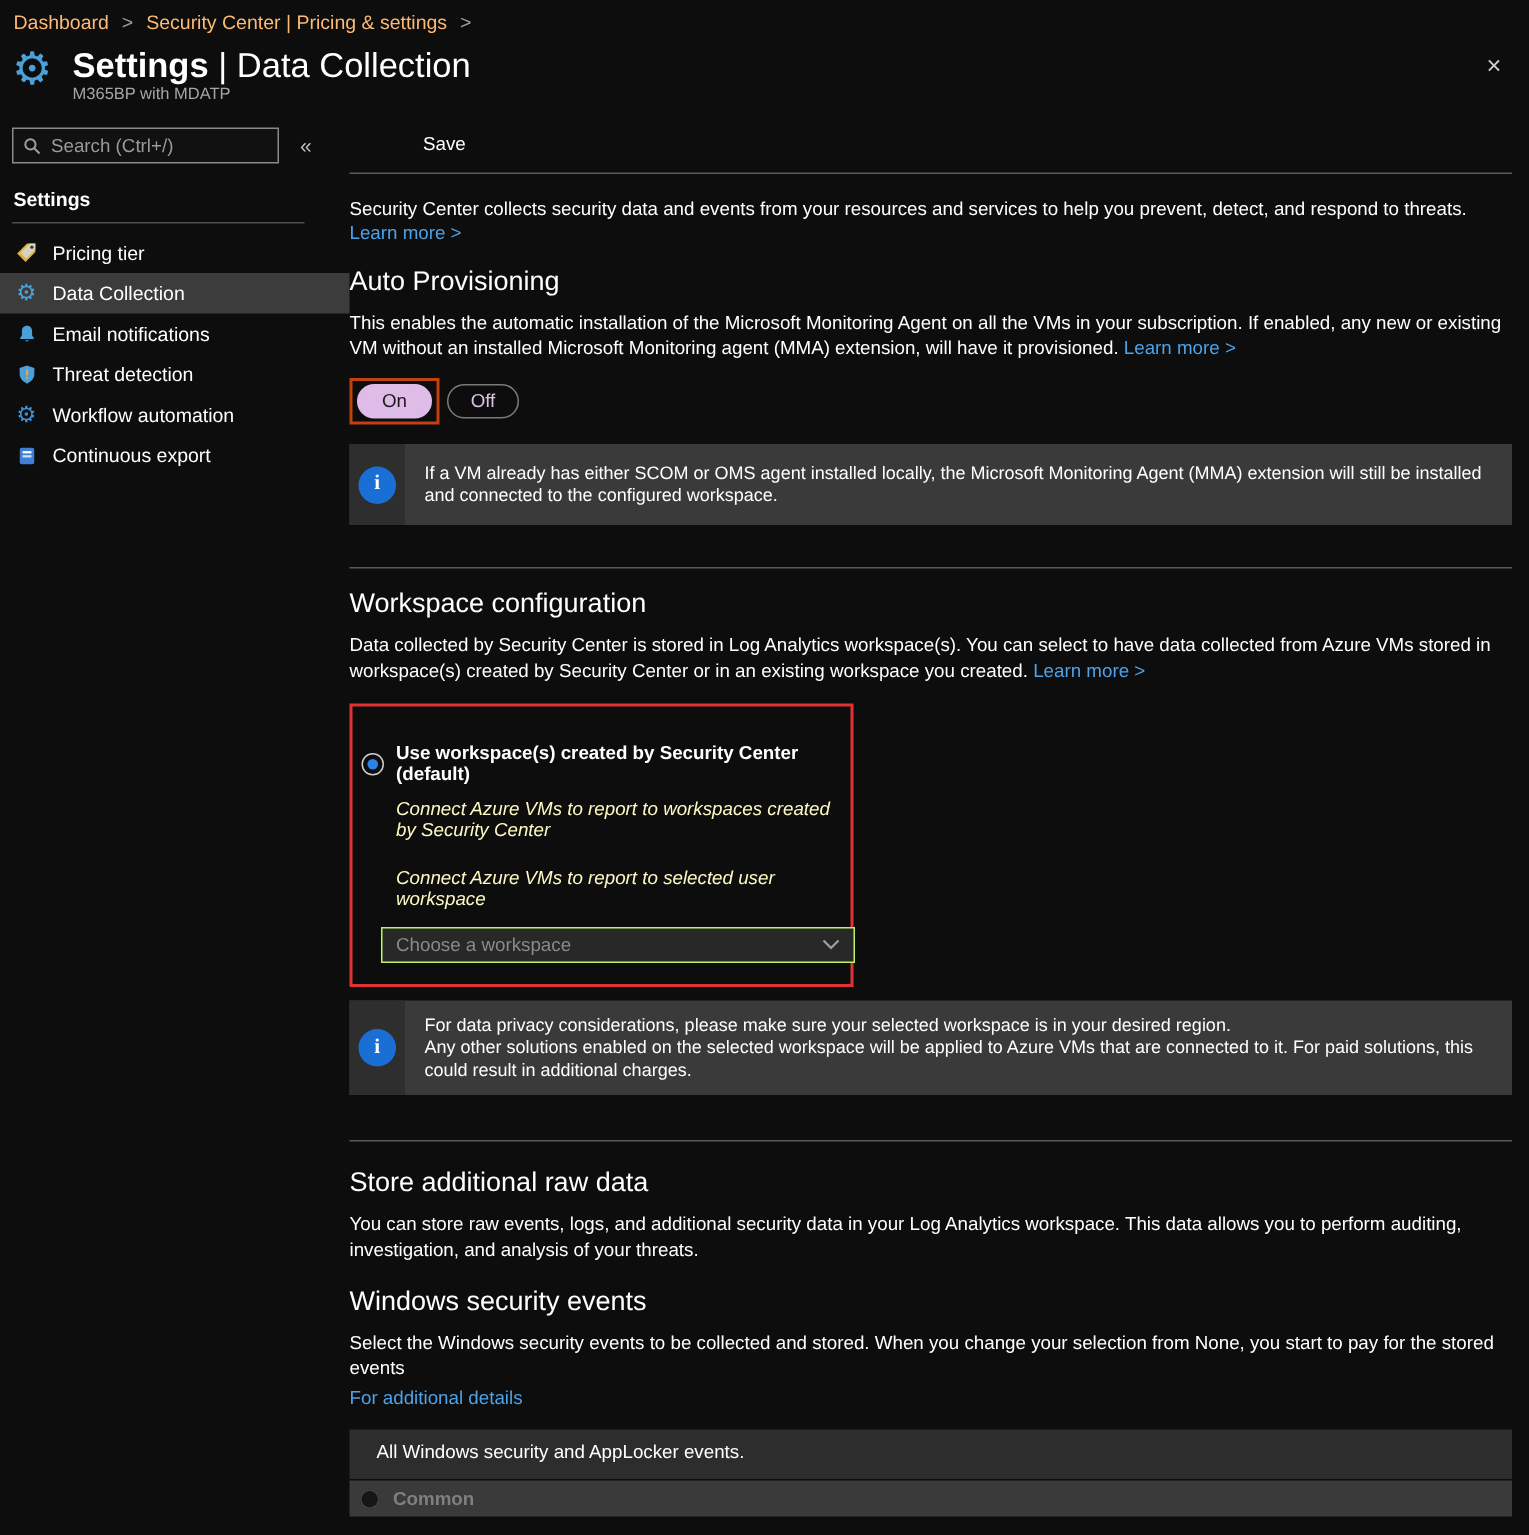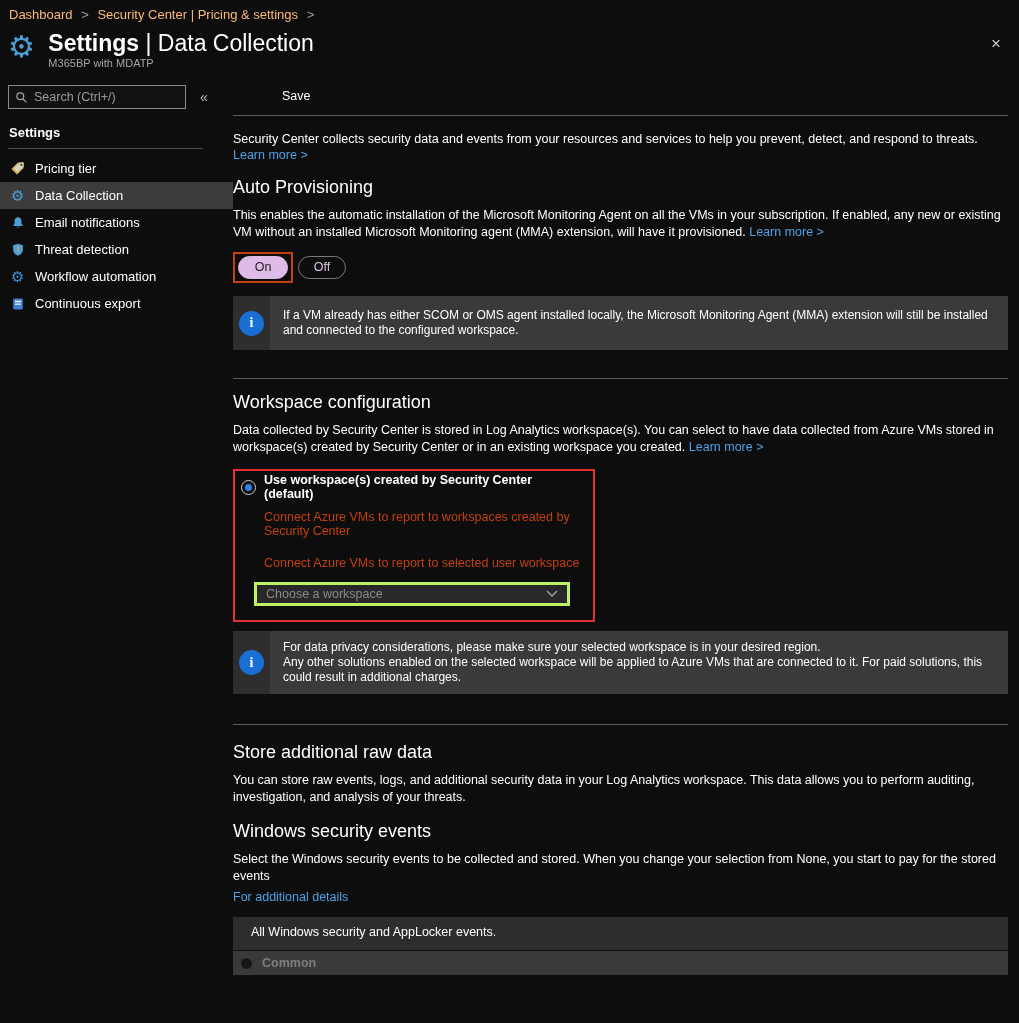--- a/index.html
+++ b/index.html
@@ -55,30 +55,30 @@
   .pill.on { width:50px; background:#dfbce7; color:#1b1b1b; border:1px solid #dfbce7; }
   .pill.off { width:48px; background:transparent; color:#dcc5e8; border:1px solid #7a7a7a; margin-left:5px; }
 
   
   .infobox { display:flex; background:#3a3a3a; min-height:54px; }
   .infobox .strip { width:37px; background:#2e2e2e; display:flex; align-items:center; justify-content:center; flex:none; }
   .info-icon { width:25px; height:25px; border-radius:50%; background:#1a6fd4; color:#fff; font-weight:bold; font-size:14px; display:flex; align-items:center; justify-content:center; font-family:"Liberation Serif", serif; }
   .infobox .itext { padding:9px 14px 9px 13px; font-size:12px; line-height:15px; align-self:center; }
 
   
-  .redbox { border:2px solid #e03232; width:362px; padding:2px 12px 14px 6px; margin:13px 0 9px 0; }
+  .redbox { border:2px solid #e03232; width:336px; padding:24px 12px 14px 6px; margin:13px 0 9px 0; }
   .radio-row { display:flex; align-items:center; cursor:pointer; }
   .radio { width:15px; height:15px; border-radius:50%; flex:none; margin-right:8px; position:relative; }
   .radio.sel { border:1px solid #cfcfcf; background:#0d0d0d; }
   .radio.sel::after { content:""; position:absolute; left:3px; top:3px; width:7px; height:7px; border-radius:50%; background:#2a85e8; }
   .radio.unsel { border:1px solid #9a9a9a; background:transparent; }
   .radio-label { font-size:12.5px; font-weight:bold; }
-  .radio-sub { font-size:12.5px; color:#c2410c; margin:9px 0 18px 23px; }
+  .radio-sub { font-size:12.5px; color:#fef9c3; margin:9px 0 18px 23px;font-style:italic; }
   .radio-sub.last { margin-bottom:12px; }
-  .dropdown { margin-left:13px; width:316px; height:24px; border:3px solid #bef264; background:#282828; display:flex; align-items:center; justify-content:space-between; padding:0 9px; cursor:pointer; }
+  .dropdown { margin-left:13px; width:316px; height:24px; border:1px solid #bef264; background:#282828; display:flex; align-items:center; justify-content:space-between; padding:0 9px; cursor:pointer; }
   .dropdown .ph { color:#8a8a8a; font-size:12.5px; }
 
   .gap30 { height:30px; }
   .gap31 { height:28px; }
 
   
   .wopts { margin-top:12px; }
   .wopt { margin-bottom:1px; }
   .wopt-head { display:flex; align-items:center; height:24px; background:#3a3a3a; padding-left:7px; cursor:pointer; }
   .wopt-radio { width:13px; height:13px; border-radius:50%; background:#161616; box-shadow:inset 0 0 0 1px #454545; flex:none; margin-right:9px; position:relative; }

